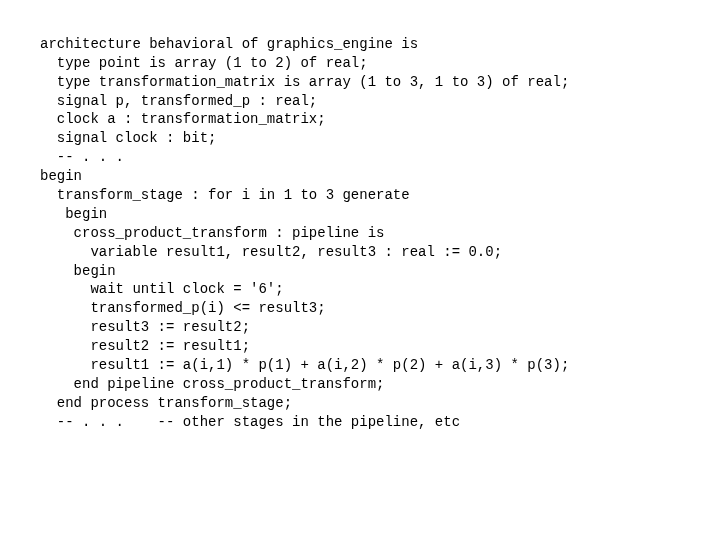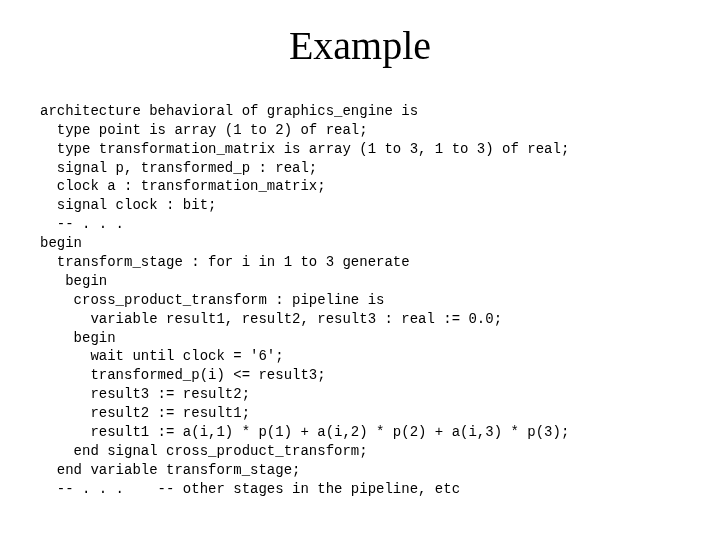--- a/index.html
+++ b/index.html
@@ -31,37 +31,36 @@
     line-height: 1.35;
     white-space: pre;
     color: #000;
     margin-left: 16px;
   }
 </style>
 </head>
 <body>
 
 <div class="slide">
-  <h1 class="title">Example</h1>
   <div class="code">
 <span>architecture behavioral of graphics_engine is</span>
 <span>  type point is array (1 to 2) of real;</span>
 <span>  type transformation_matrix is array (1 to 3, 1 to 3) of real;</span>
 <span>  signal p, transformed_p : real;</span>
 <span>  clock a : transformation_matrix;</span>
 <span>  signal clock : bit;</span>
 <span>  -- . . .</span>
 <span>begin</span>
 <span>  transform_stage : for i in 1 to 3 generate</span>
 <span>   begin</span>
 <span>    cross_product_transform : pipeline is</span>
 <span>      variable result1, result2, result3 : real := 0.0;</span>
 <span>    begin</span>
 <span>      wait until clock = '6';</span>
 <span>      transformed_p(i) &lt;= result3;</span>
 <span>      result3 := result2;</span>
 <span>      result2 := result1;</span>
 <span>      result1 := a(i,1) * p(1) + a(i,2) * p(2) + a(i,3) * p(3);</span>
-<span>    end signal cross_product_transform;</span>
-<span>  end variable transform_stage;</span>
+<span>    end pipeline cross_product_transform;</span>
+<span>  end process transform_stage;</span>
 <span>  -- . . .    -- other stages in the pipeline, etc</span>
   </div>
 </div>
 
 </body></html>

